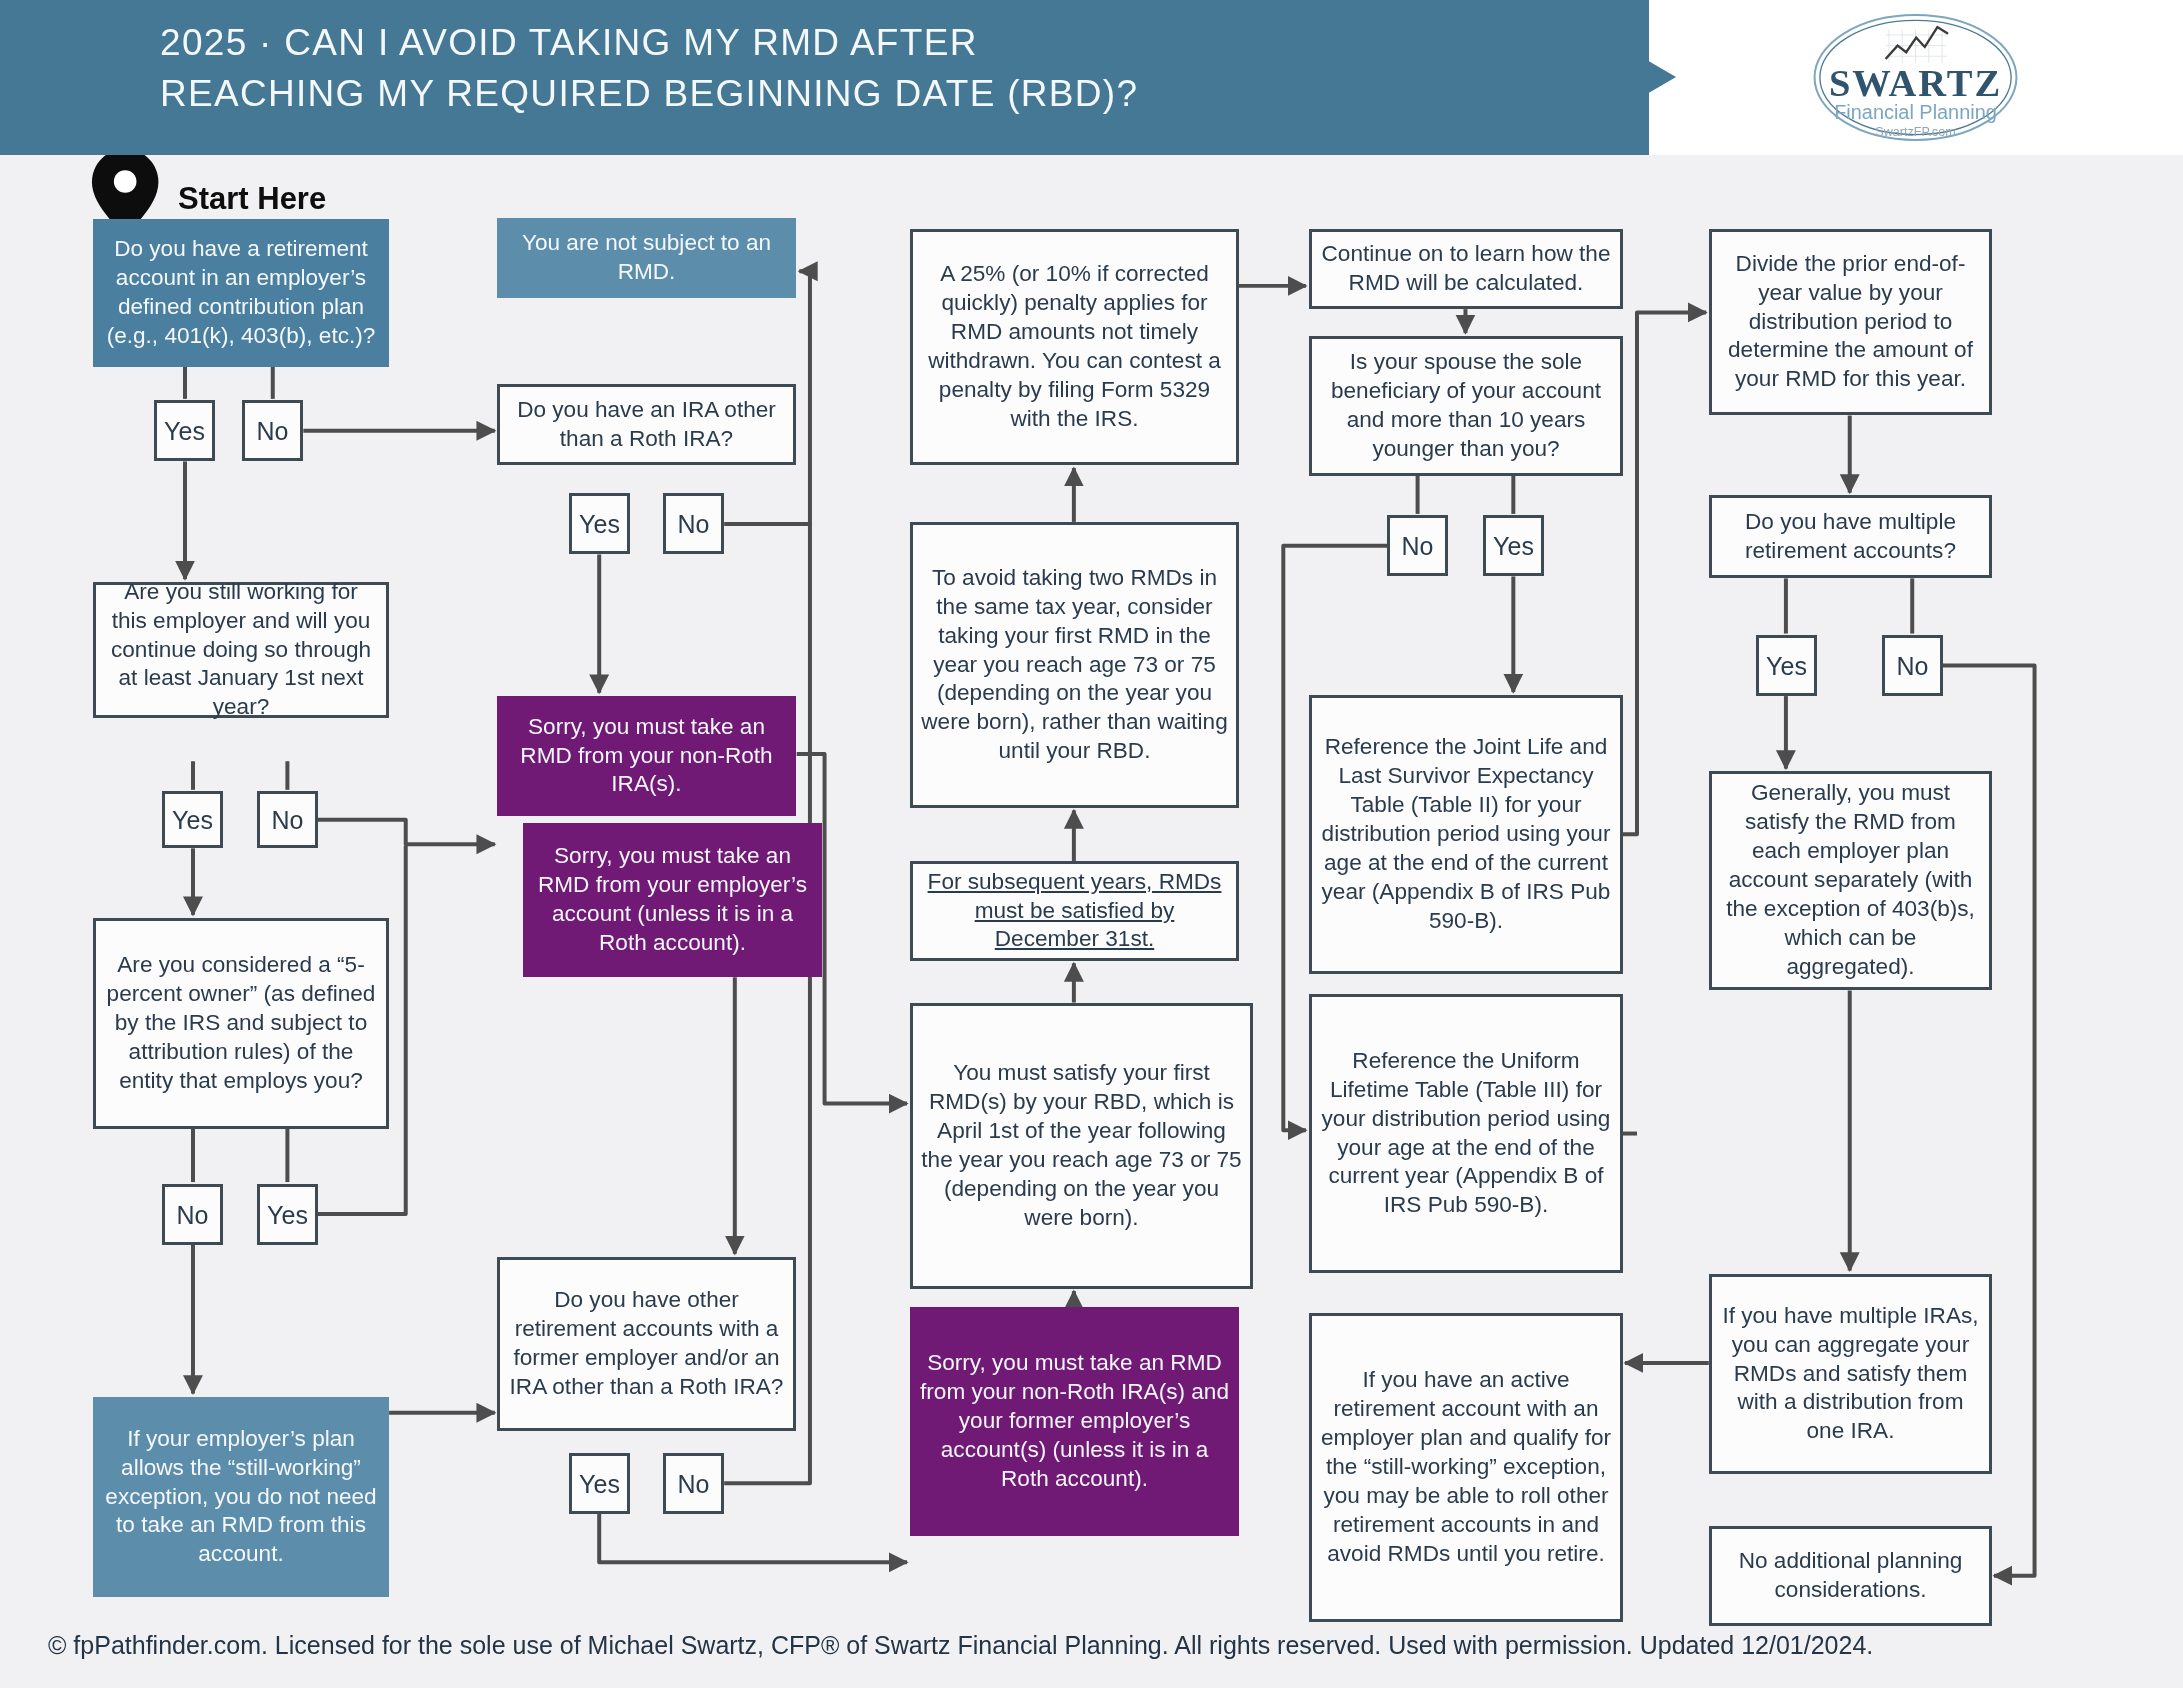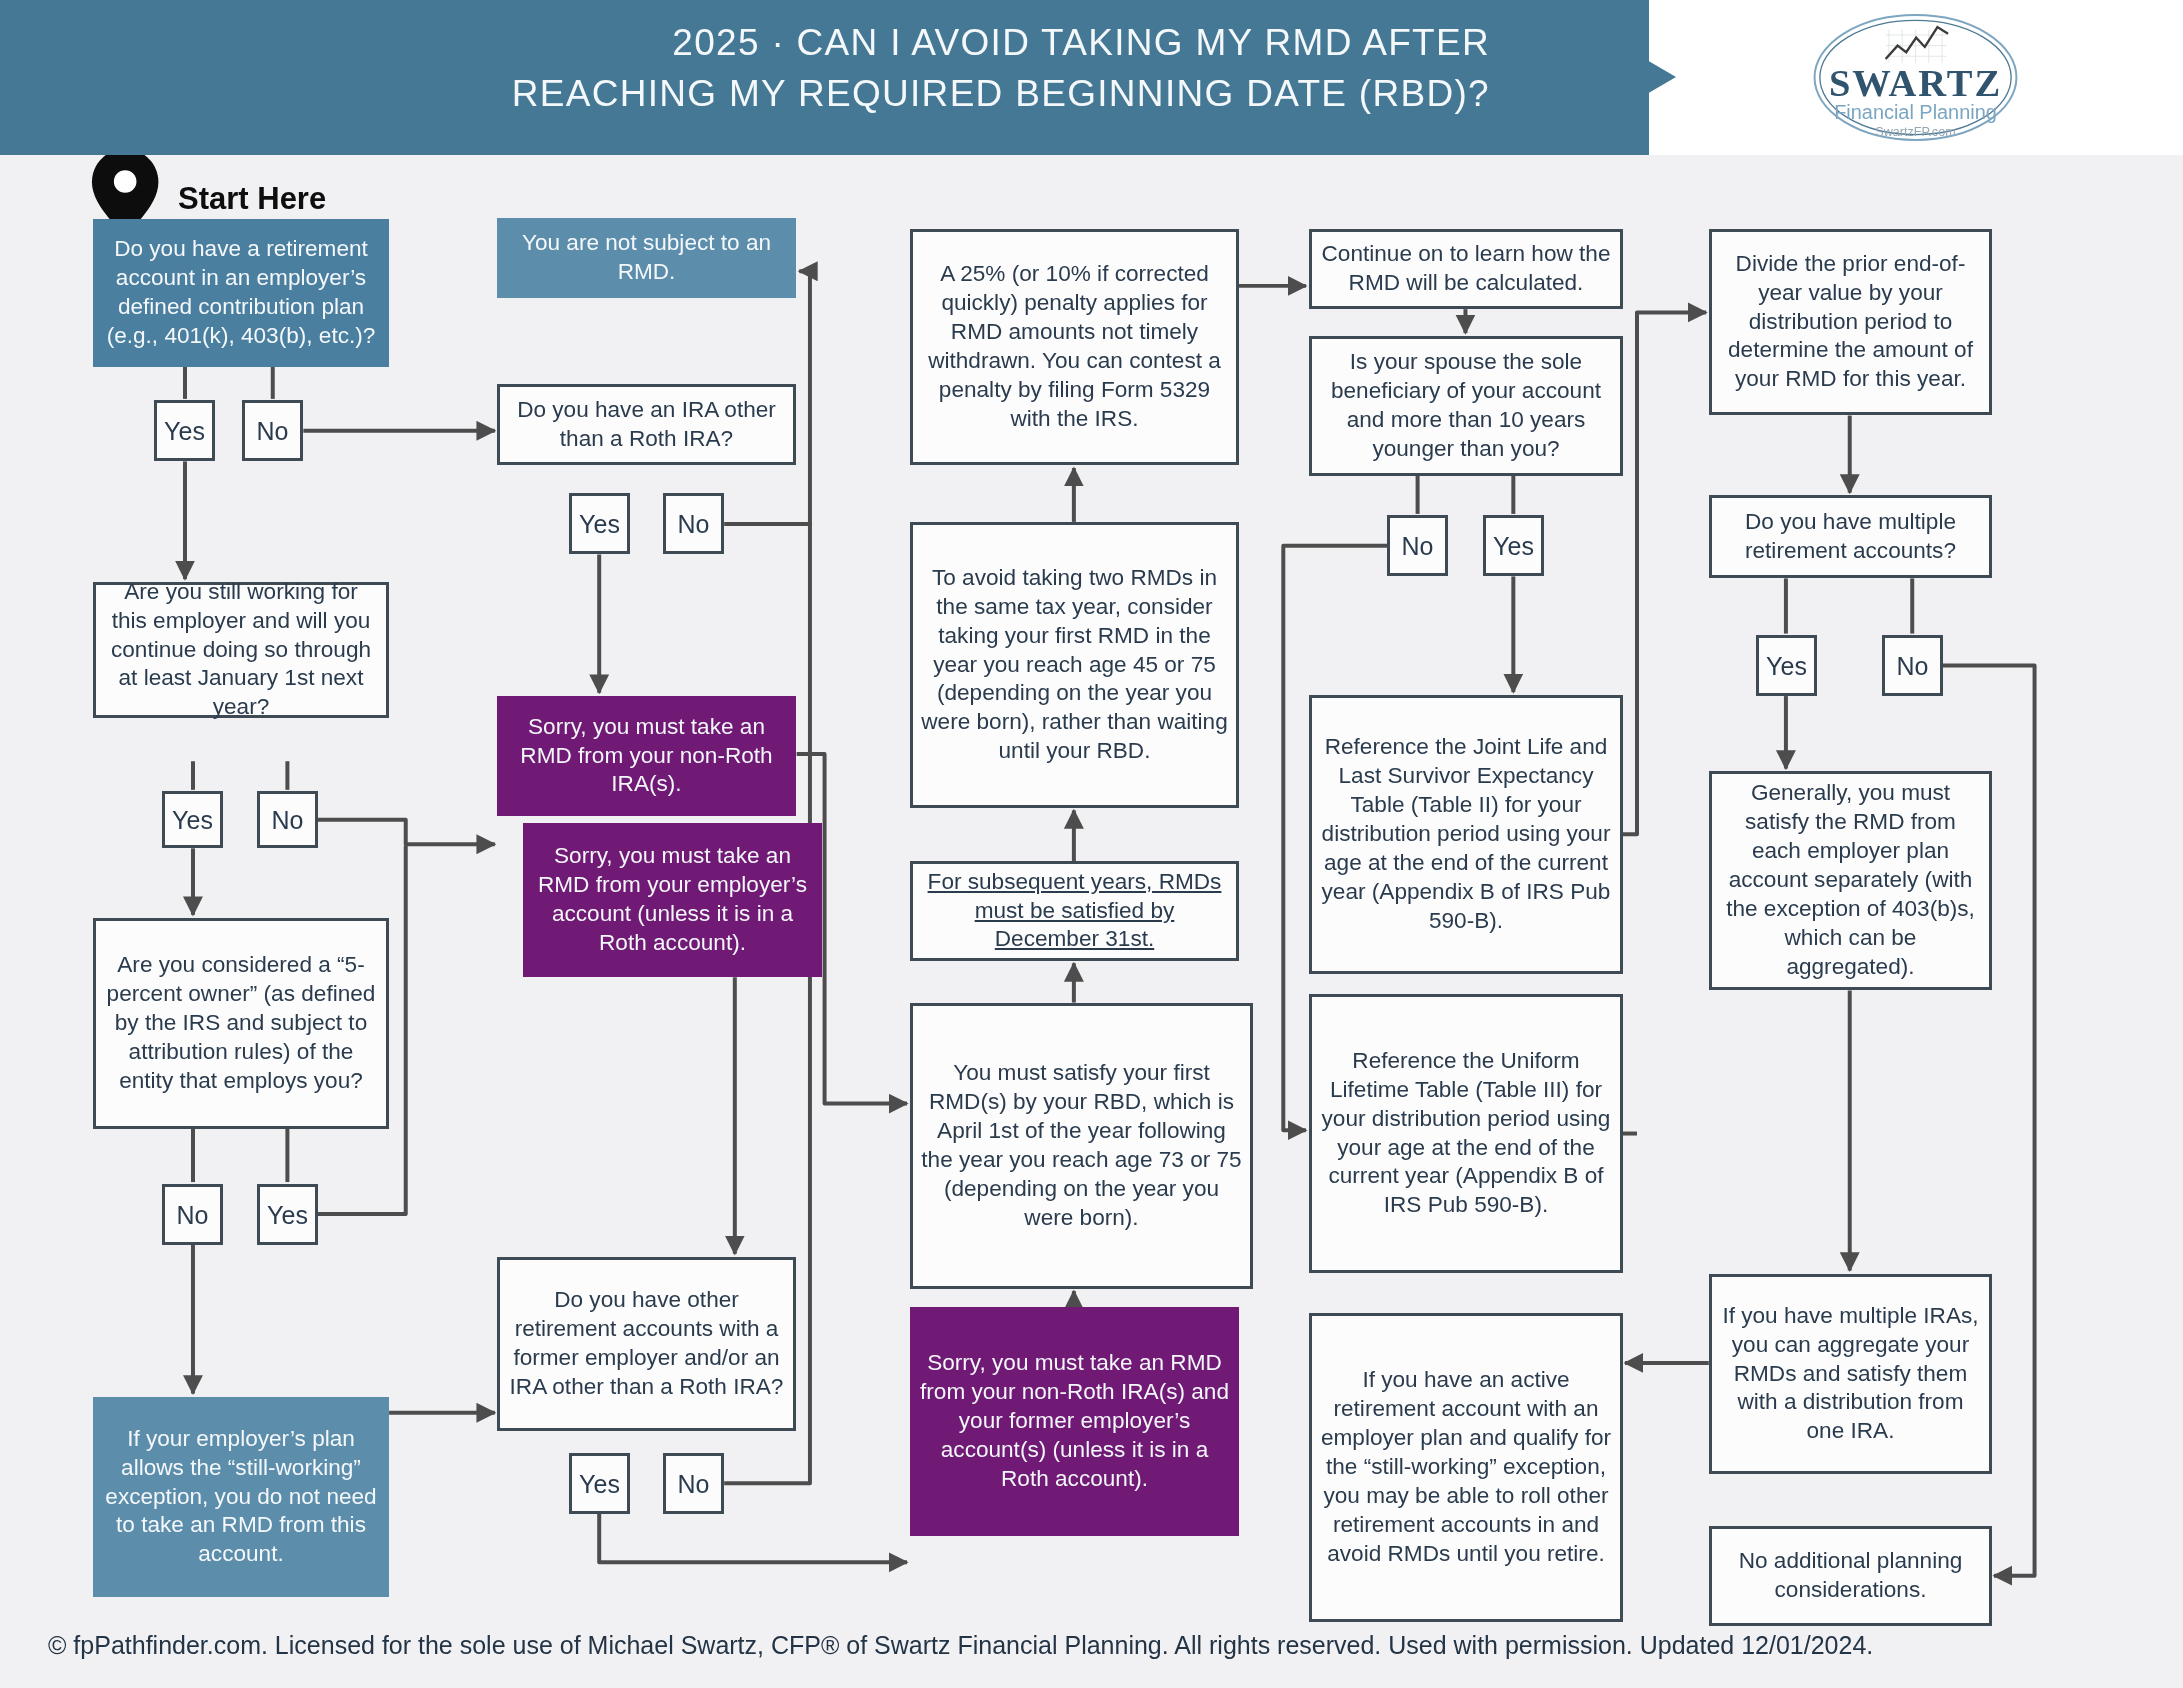--- a/index.html
+++ b/index.html
@@ -3,21 +3,21 @@
 <meta charset="utf-8">
 <style>
   html,body{margin:0;padding:0;background:#F1F1F3;font-family:"Liberation Sans",sans-serif;}
   #canvas{position:relative;width:2183px;height:1688px;background:#F1F1F3;overflow:hidden;}
 
   
   .hdr-band{position:absolute;left:0;top:0;width:1649px;height:155px;background:#457894;z-index:3;}
   .hdr-arrow{position:absolute;left:1640px;top:56px;width:0;height:0;z-index:4;
     border-left:36px solid #457894;border-top:21px solid transparent;border-bottom:21px solid transparent;}
   .logo-area{position:absolute;left:1649px;top:0;width:534px;height:155px;background:#ffffff;z-index:3;}
-  .title{position:absolute;left:160px;top:17.3px;width:1330px;text-align:right;color:#F4F8FA;
+  .title{position:absolute;left:160px;top:17.3px;width:1330px;text-align:left;color:#F4F8FA;
     font-size:37px;line-height:51px;letter-spacing:1.3px;z-index:4;}
   .logo{position:absolute;left:1786px;top:10.6px;width:259px;height:133px;z-index:4;}
 
   
   .start-label{position:absolute;left:178px;top:181px;font-size:31px;font-weight:bold;color:#0e0e0e;z-index:4;}
 
   
   .node{position:absolute;display:flex;align-items:center;justify-content:center;text-align:center;
     box-sizing:border-box;font-size:22.6px;line-height:1.28;color:#2A3B4D;padding:4px 8px;z-index:2;}
   .node.white{background:#FCFCFD;border:3.3px solid #3E4A54;}
@@ -172,21 +172,21 @@
     <div class="node small" style="left: 569px; top: 1453px; width: 61px; height: 61px;">
       <span>Yes</span>
     </div>
     <div class="node small" style="left: 663px; top: 1453px; width: 61px; height: 61px;">
       <span>No</span>
     </div>
     <div class="node white" style="left: 910px; top: 229px; width: 329px; height: 236px;">
       <span>A 25% (or 10% if corrected quickly) penalty applies for RMD amounts not timely withdrawn. You can contest a penalty by filing Form 5329 with the IRS.</span>
     </div>
     <div class="node white" style="left: 910px; top: 522px; width: 329px; height: 286px;">
-      <span>To avoid taking two RMDs in the same tax year, consider taking your first RMD in the year you reach age 45 or 75 (depending on the year you were born), rather than waiting until your RBD.</span>
+      <span>To avoid taking two RMDs in the same tax year, consider taking your first RMD in the year you reach age 73 or 75 (depending on the year you were born), rather than waiting until your RBD.</span>
     </div>
     <div class="node white" style="left: 910px; top: 861px; width: 329px; height: 100px; text-decoration: underline;">
       <span>For subsequent years, RMDs must be satisfied by December 31st.</span>
     </div>
     <div class="node white" style="left: 910px; top: 1003px; width: 343px; height: 286px;">
       <span>You must satisfy your first RMD(s) by your RBD, which is April 1st of the year following the year you reach age 73 or 75 (depending on the year you were born).</span>
     </div>
     <div class="node dark" style="left: 910px; top: 1307px; width: 329px; height: 229px;">
       <span>Sorry, you must take an RMD from your non-Roth IRA(s) and your former employer’s account(s) (unless it is in a Roth account).</span>
     </div>

